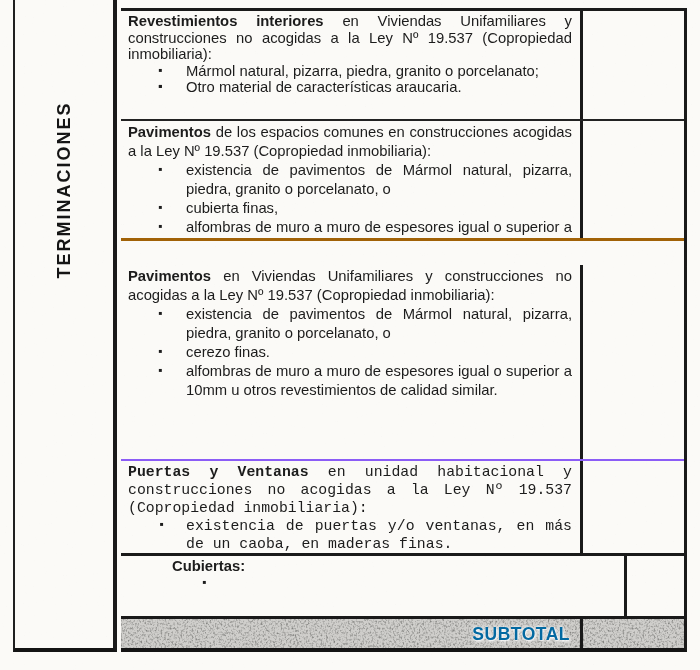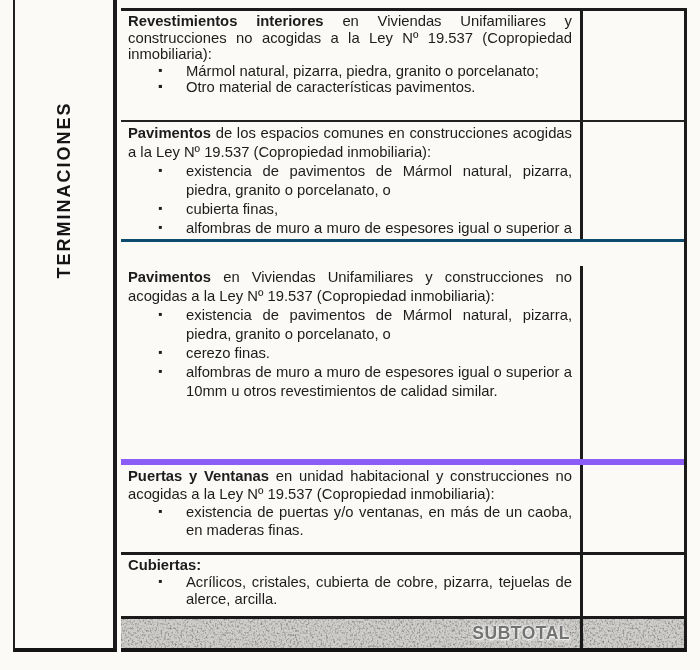--- a/index.html
+++ b/index.html
@@ -38,37 +38,37 @@
     left: 121px; top: 8px;
     width: 566px; height: 644px;
     border-top: 3px solid #1a1a1a;
     border-right: 3px solid #1a1a1a;
     border-bottom: 4px solid #141414;
     display: flex;
     flex-direction: column;
   }
   .row { display: flex; width: 100%; }
   .row-1 { height: 117px; border-bottom: 2px solid #222; }
-  .row-2 { height: 120px; border-bottom: 3px solid #0c4a6e; }
-  .row-3 { height: 210px; border-bottom: 6px solid #8b5cf6; margin-top: 24px; }
-  .row-4 { height: 95px;  border-bottom: 3px solid #1a1a1a; }
+  .row-2 { height: 120px; border-bottom: 3px solid #a16207; }
+  .row-3 { height: 210px; border-bottom: 2px solid #8b5cf6; margin-top: 24px; }
+  .row-4 { height: 95px;  border-bottom: 3px solid #1a1a1a; font-family: Liberation Mono, monospace; }
   .row-5 { height: 67px;  border-bottom: 3px solid #1a1a1a; }
   .row-6 { height: 31px; }
   .cell-main {
     width: 462px;
     border-right: 3px solid #1a1a1a;
     padding: 2px 8px 0 7px;
     overflow: hidden;
   }
   .cell-score { flex: 1; }
   .row-1 .cell-main { line-height: 16.5px; }
   .row-2 .cell-main { line-height: 19px; }
   .row-3 .cell-main { line-height: 19px; }
   .row-4 .cell-main { line-height: 18px; }
-  .row-5 .cell-main { line-height: 17px; }
+  .row-5 .cell-main { line-height: 17px; margin-left: 44px; }
   .item-header {
     text-align: justify;
     font-size: 14.8px;
   }
   .item-header .hb { font-weight: bold; }
   ul.bullets { list-style: none; font-size: 14.8px; }
   ul.bullets li {
     position: relative;
     padding-left: 58px;
     text-align: justify;
@@ -85,21 +85,21 @@
     width: 100%; height: 100%;
     display: block;
   }
   .subtotal-text {
     position: absolute;
     right: 10px; top: 50%;
     transform: translateY(-50%);
     font-weight: bold;
     font-size: 17.5px;
     letter-spacing: 0.5px;
-    color: #737373;
+    color: #0369a1;
     text-shadow: 0 0 4px rgba(255,255,255,.95), 0 0 2px rgba(255,255,255,.9), 1px 1px 2px rgba(255,255,255,.8);
   }
   
   .paper-noise {
     position: absolute; inset: 0;
     width: 100%; height: 100%;
     pointer-events: none;
     opacity: .55;
   }
   .defs-svg { position: absolute; width: 0; height: 0; }
@@ -127,21 +127,21 @@
   </div>
 
   <div class="content">
 
     <div class="row row-1">
       <div class="cell-main">
         <p class="item-header"><span class="hb">Revestimientos interiores</span><span> en Viviendas Unifamiliares y construcciones no acogidas a la Ley Nº 19.537 (Copropiedad inmobiliaria):</span></p>
         <ul class="bullets">
           <li><span class="blt">▪</span><span>Mármol natural, pizarra, piedra, granito o porcelanato;</span></li>
           <li><span class="blt">▪</span></li>
-          <li><span class="blt">▪</span><span>Otro material de características pavimentos.</span></li>
+          <li><span class="blt">▪</span><span>Otro material de características araucaria.</span></li>
         </ul>
       </div>
       <div class="cell-score"></div>
     </div>
 
     <div class="row row-2">
       <div class="cell-main">
         <p class="item-header"><span class="hb">Pavimentos</span><span> de los espacios comunes en construcciones acogidas a la Ley Nº 19.537 (Copropiedad inmobiliaria):</span></p>
         <ul class="bullets">
           <li><span class="blt">▪</span><span>existencia de pavimentos de Mármol natural, pizarra, piedra, granito o porcelanato, o</span></li>
@@ -171,21 +171,21 @@
           <li><span class="blt">▪</span><span>existencia de puertas y/o ventanas, en más de un caoba, en maderas finas.</span></li>
         </ul>
       </div>
       <div class="cell-score"></div>
     </div>
 
     <div class="row row-5">
       <div class="cell-main">
         <p class="item-header"><span class="hb">Cubiertas:</span><span></span></p>
         <ul class="bullets">
-          <li><span class="blt">▪</span><span>Acrílicos, cristales, cubierta de cobre, pizarra, tejuelas de alerce, arcilla.</span></li>
+          <li><span class="blt">▪</span></li>
         </ul>
       </div>
       <div class="cell-score"></div>
     </div>
 
     <div class="row row-6">
       <div class="cell-main speck-cell" style="padding:0;">
         <svg class="speck-svg" preserveAspectRatio="none">
           <rect width="100%" height="100%" fill="#cfcecb"></rect>
           <rect width="100%" height="100%" filter="url(#speckleF)"></rect>

